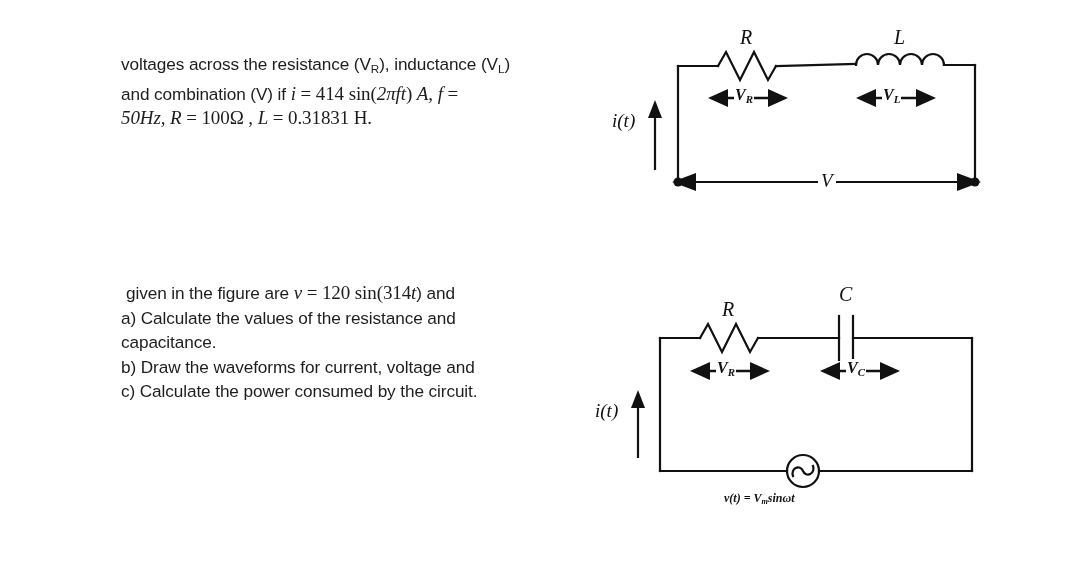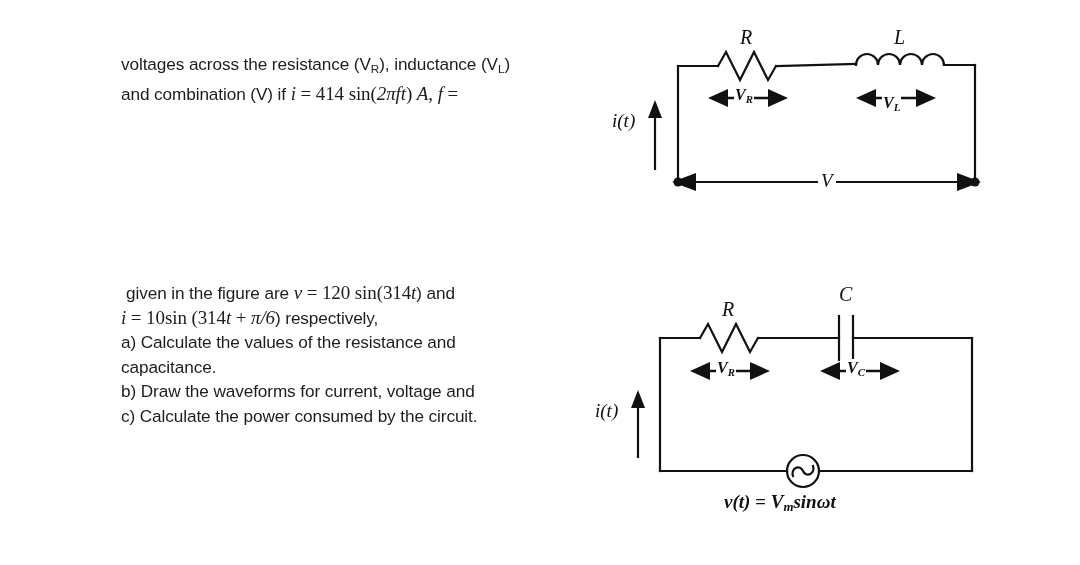--- a/index.html
+++ b/index.html
@@ -67,37 +67,37 @@
   .it-label   { font-size: 19px; text-align: right; }
   .v-label    { font-size: 19px; background: #fff; padding: 0 3px; }
   .arrow-label{
     font-size: 16px;
     font-weight: 700;
     font-style: italic;
     background: #fff;
     padding: 0 1px;
   }
   .src-label {
-    font-size: 19px;
+    font-size: 12px;
     font-weight: 700;
     font-style: italic;
     font-family: "Liberation Serif", "DejaVu Serif", serif;
   }
 </style>
 </head>
 <body>
 
 <div id="problem-1-text" class="problem-text">
   <div class="tline"><span>voltages across the resistance (V</span><span class="sub">R</span><span>), inductance (V</span><span class="sub">L</span><span>)</span></div>
   <div class="tline"><span>and combination (V) if </span><span class="m">i</span><span class="mr"> = </span><span class="mr">414</span><span class="mr">&nbsp;</span><span class="mr">sin(</span><span class="m">2πft</span><span class="mr">) </span><span class="m">A, f</span><span class="mr"> =</span></div>
+  <div class="tline"><span class="m">50Hz, R</span><span class="mr"> = </span><span class="mr">100Ω</span><span class="mr"> , </span><span class="m">L</span><span class="mr"> = </span><span class="mr">0.31831 H.</span></div>
 </div>
 
 <div id="problem-2-text" class="problem-text">
   <div class="tline indent"><span>given in the figure  are </span><span class="m">v</span><span class="mr"> = </span><span class="mr">120</span><span class="mr">&nbsp;</span><span class="mr">sin(314</span><span class="m">t</span><span>) and</span></div>
-  <div class="tline"><span class="m">i</span><span class="mr"> = </span><span class="mr">10sin (314</span><span class="m">t</span><span class="mr"> + </span><span class="m">π/6</span><span>) respectively,</span></div>
   <div class="tline">a) Calculate the values of the resistance and</div>
   <div class="tline">capacitance.</div>
   <div class="tline">b) Draw the waveforms for current, voltage and</div>
   <div class="tline">c) Calculate the power consumed by the circuit.</div>
 </div>
 
 <div id="circuit-1" class="circuit">
   <svg width="400" height="185" viewBox="0 0 400 185">
     <g fill="none" stroke="#111" stroke-width="2.2" stroke-linecap="square" stroke-linejoin="miter">
 
@@ -144,21 +144,21 @@
       <polygon points="256,80 276,71 276,89" fill="#111"></polygon>
       <polygon points="336,80 316,71 316,89" fill="#111"></polygon>
     </g>
   </svg>
 
   <div class="clabel comp-label" style="left:140px; top:8px;">R</div>
   <div class="clabel comp-label" style="left:294px; top:8px;">L</div>
   <div class="clabel it-label" style="left:12px; top:92px;">i(t)</div>
 
   <div class="clabel arrow-label" style="left:134px; top:68px;"><span>V</span><span class="sub">R</span></div>
-  <div class="clabel arrow-label" style="left:282px; top:76px;"><span>V</span><span class="sub">L</span></div>
+  <div class="clabel arrow-label" style="left:282px; top:68px;"><span>V</span><span class="sub">L</span></div>
 
   <div class="clabel v-label" style="left:218px; top:152px;">V</div>
 </div>
 
 <div id="circuit-2" class="circuit">
   <svg width="410" height="245" viewBox="0 0 410 245">
     <g fill="none" stroke="#111" stroke-width="2.2" stroke-linecap="square" stroke-linejoin="miter">
 
       <path d="M 70 60 L 110 60"></path>
 

